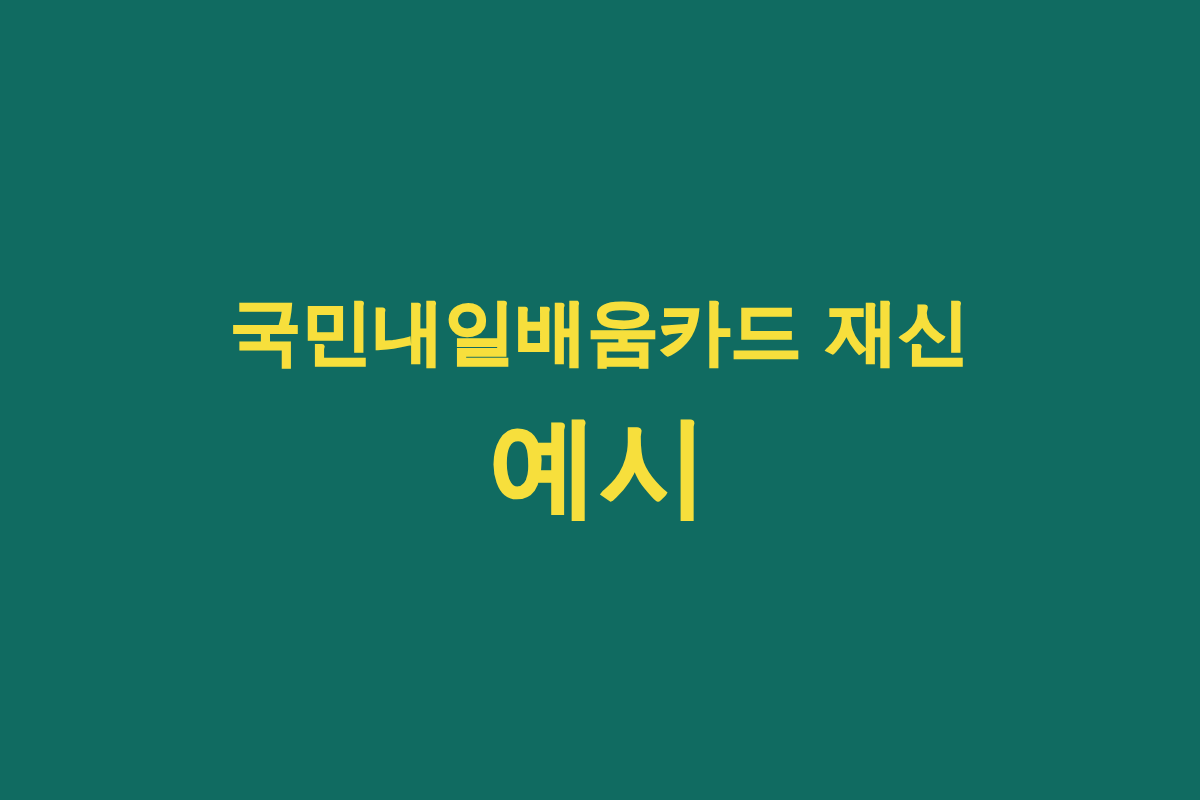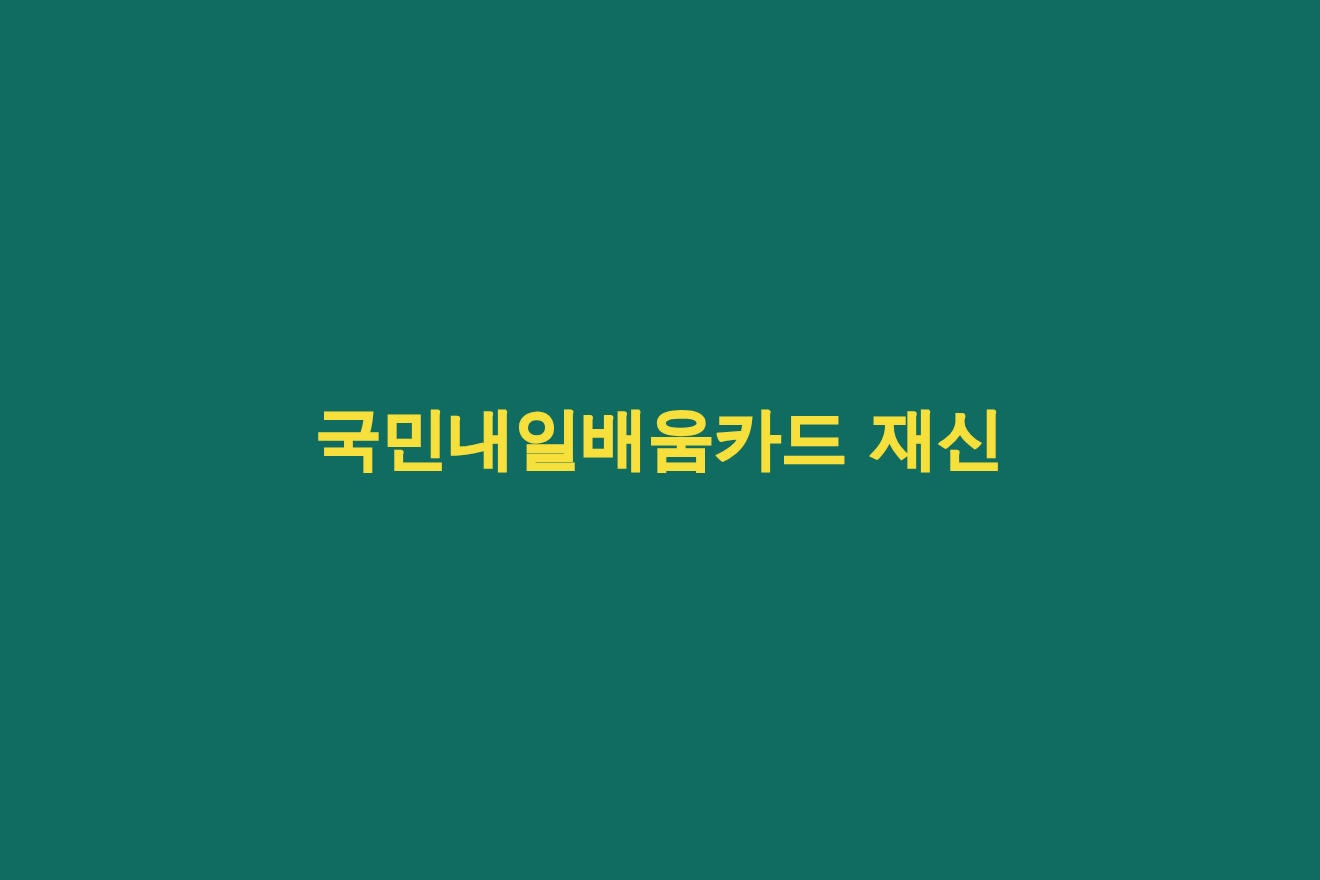--- a/index.html
+++ b/index.html
@@ -58,19 +58,20 @@
     letter-spacing: 2px;
   }
 </style>
 </head>
 <body>
 
 <div id="thumbnail-card" style="background-color: rgb(16, 107, 97);">
 
   <div id="title-block">
 
-    <span class="title-line line-1" style="color: rgb(247, 223, 60); -webkit-text-stroke: 2px rgb(247, 223, 60); font-size: 60px;">국민내일배움카드 재신</span>
+    <span class="title-line line-1" style="color: rgb(247, 223, 60); -webkit-text-stroke: 2px rgb(247, 223, 60); font-size: 71px;">국민내일배움카드 재신</span>
 
 
+    <span class="title-line line-3" style="color: rgb(247, 223, 60); -webkit-text-stroke: 2px rgb(247, 223, 60);">예시</span>
 
   </div>
 
 </div>
 
 </body></html>

